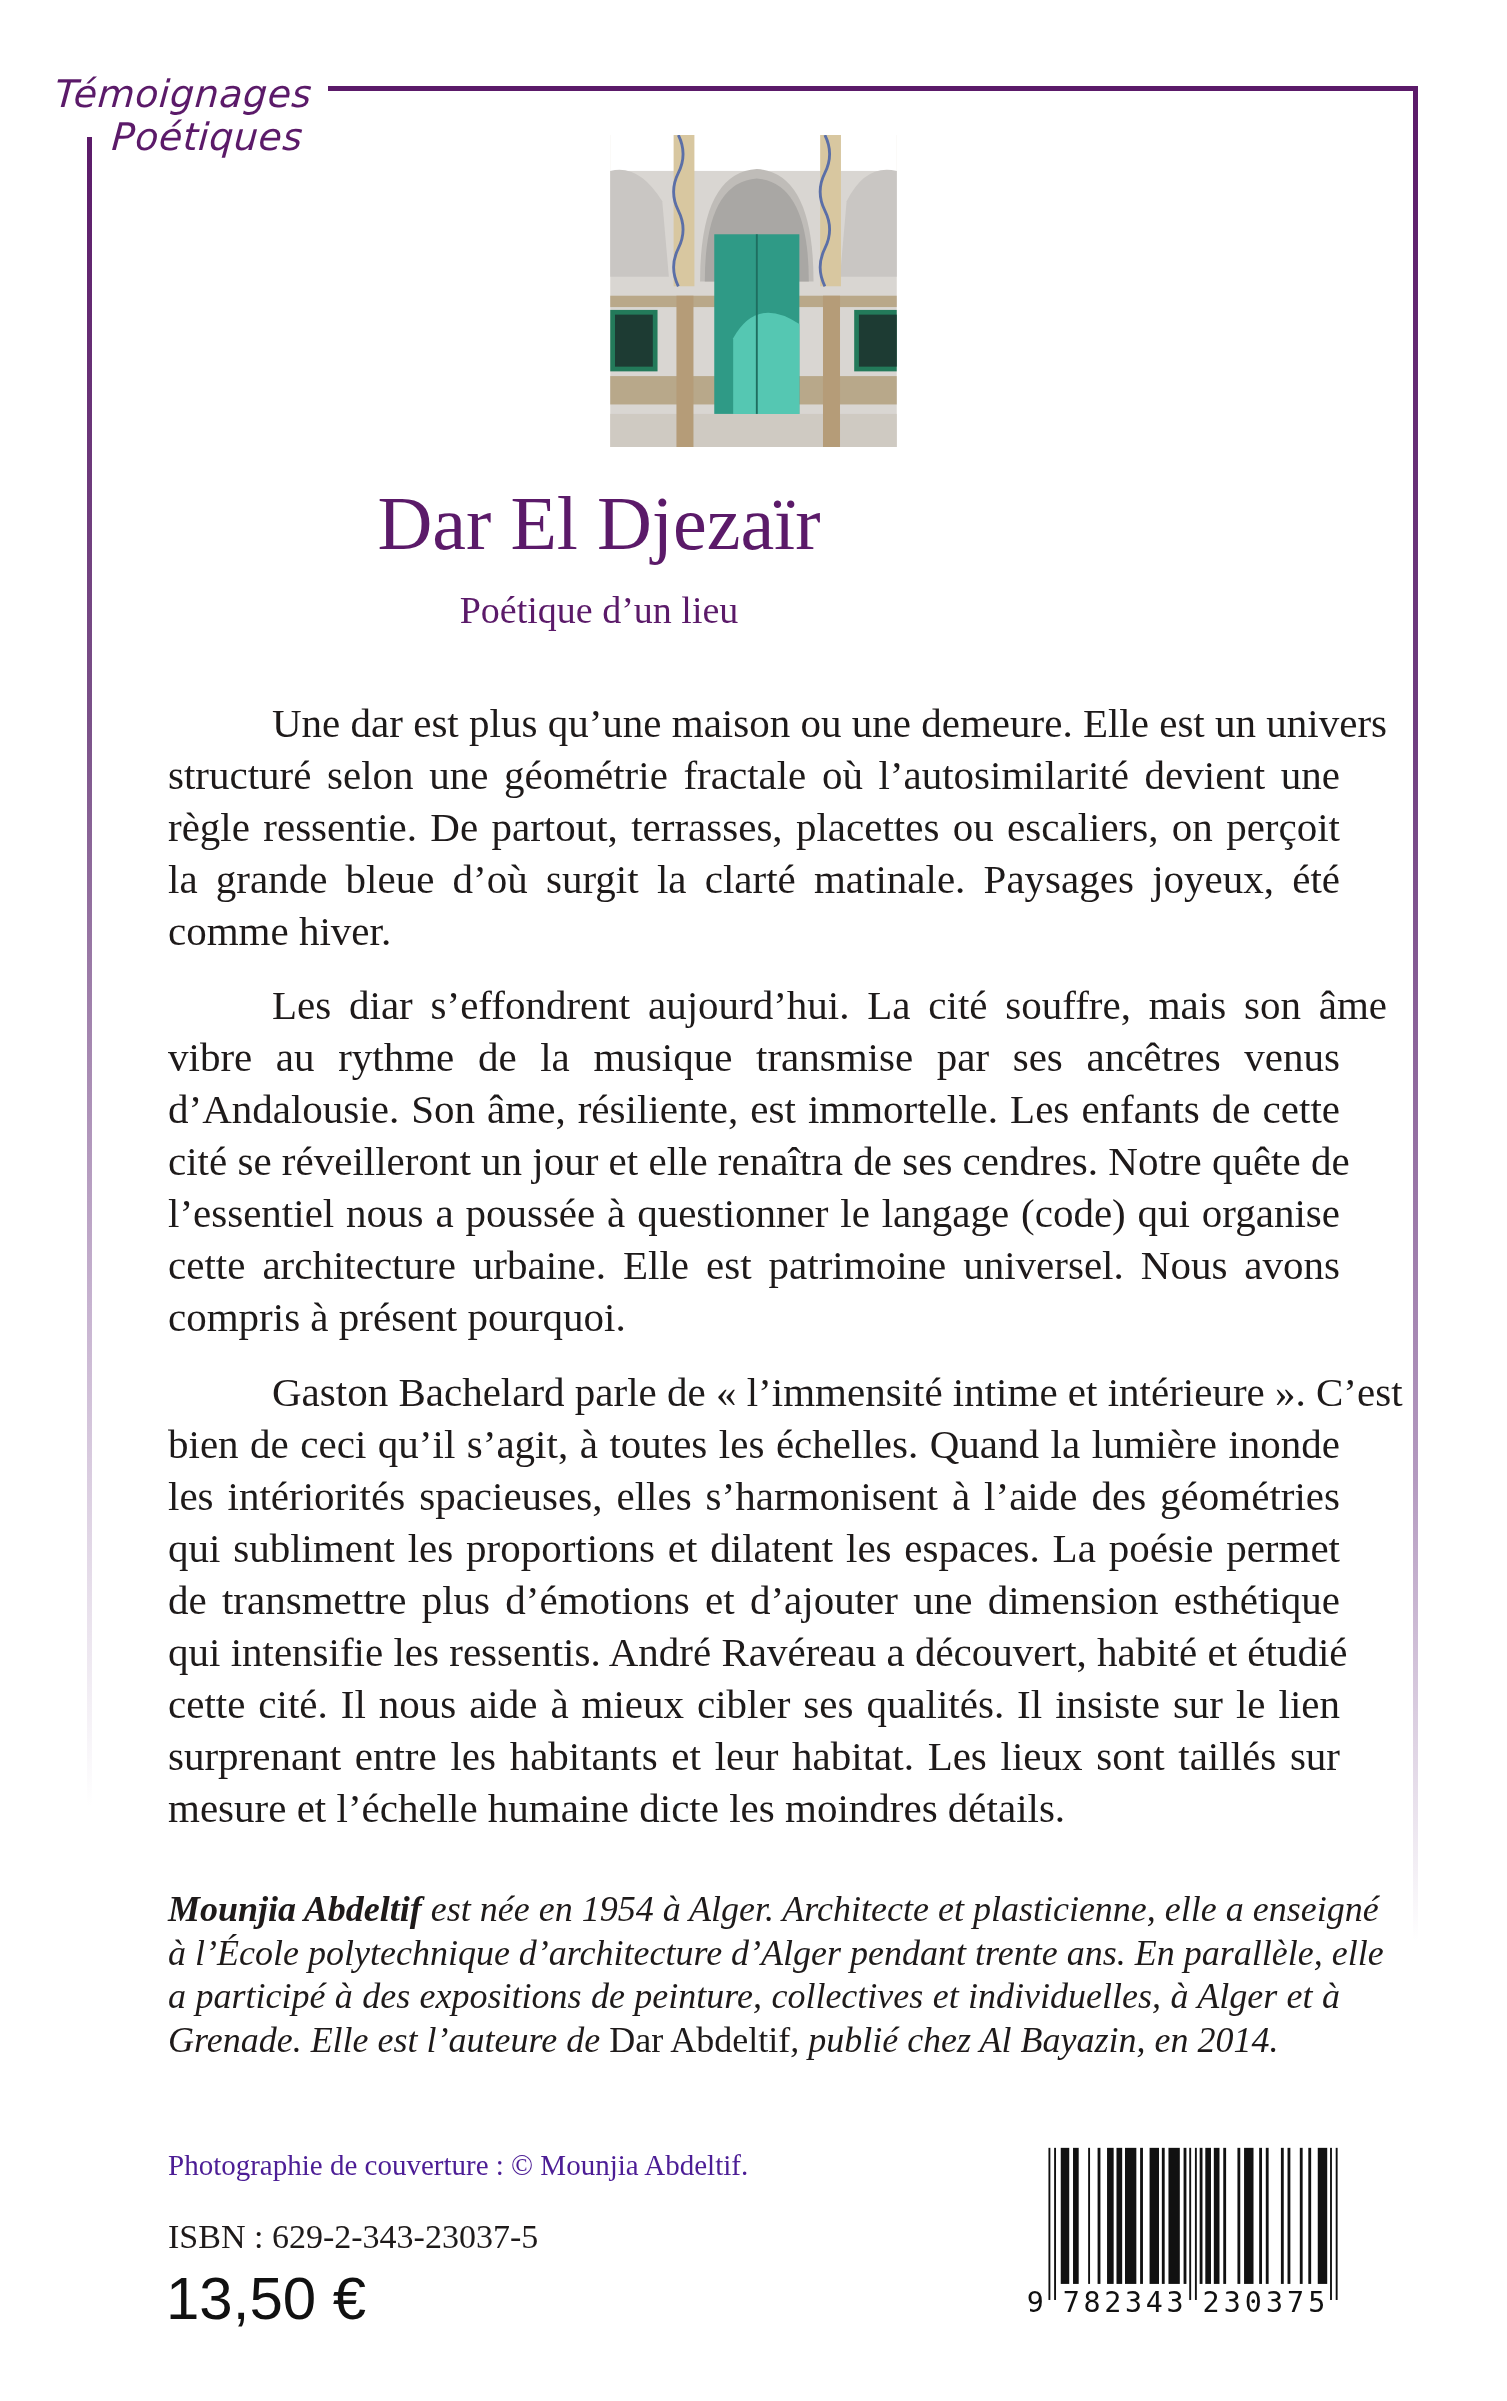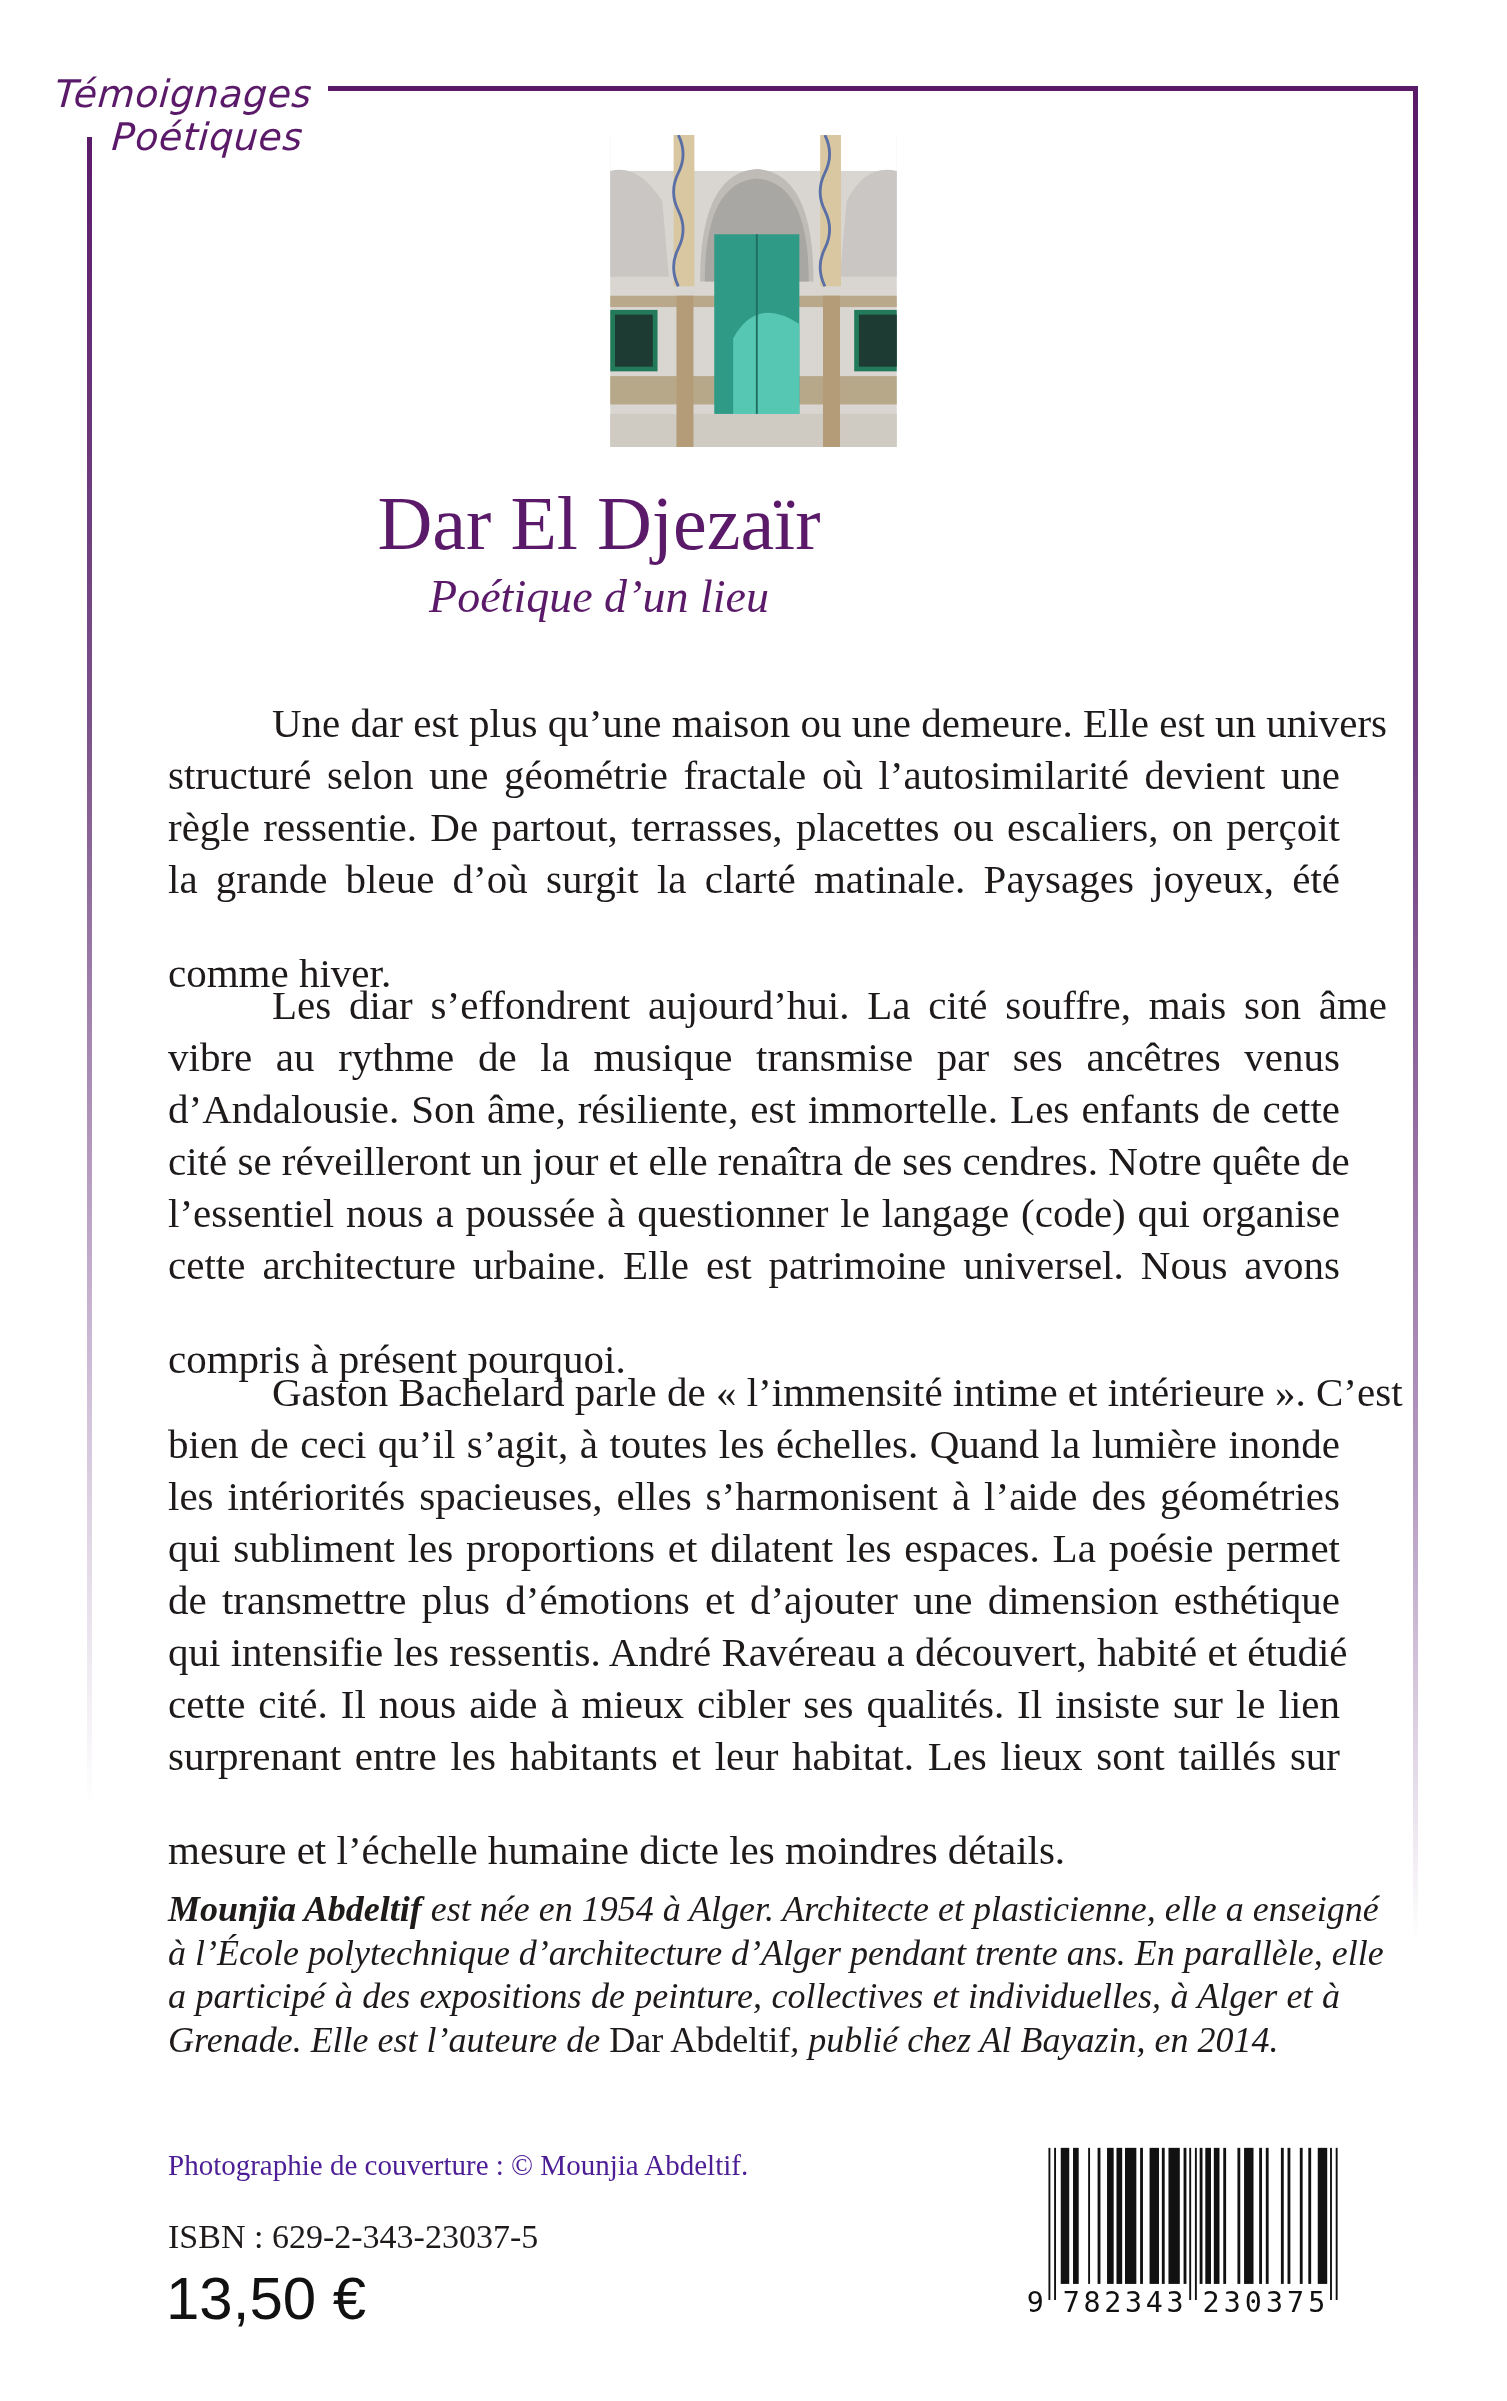--- a/index.html
+++ b/index.html
@@ -11,25 +11,25 @@
   .frame-left { left:87px; top:137px; width:4.7px; height:1670px;
     background:linear-gradient(to bottom,#5b1a69 0%,#7b5189 35%,#c7b3d0 70%,rgba(255,255,255,0) 100%); }
   .series { color:#5b1a69; font-family:"DejaVu Sans", sans-serif; font-style:italic; font-weight:300;
     font-size:38px; line-height:44px; letter-spacing:0.5px; transform:skewX(-4deg); }
   .series1 { left:55px; top:72px; }
   .series2 { left:112px; top:115px; }
   .photo { left:610px; top:135px; width:287px; height:312px; overflow:hidden; background:#eeeae4; }
   .title { left:0; width:1198px; text-align:center; color:#5b1a69;
     font-family:"Liberation Serif", serif; }
   .t1 { top:481px; font-size:76px; line-height:85px; }
-  .t2 { top:568px; font-size:46px; line-height:57px;font-style:italic; }
+  .t2 { top:582px; font-size:38px; line-height:57px; }
   .line { position:absolute; left:168px; width:1172px; font-family:"Liberation Serif", serif;
     font-size:41px; line-height:52px; color:#1e1a1a; text-align:justify; text-align-last:justify; white-space:nowrap; }
   .line.first { left:224px; width:1115px;margin-left:48px; }
-  .line.last { text-align-last:left;margin-top:42px; }
+  .line.last { text-align-last:left; }
   .bio { position:absolute; left:168px; width:1172px; font-family:"Liberation Serif", serif; font-style:italic;
     font-size:36px; line-height:44px; color:#1e1a1a; text-align:justify; text-align-last:justify; white-space:nowrap; }
   .bio b { font-weight:bold; }
   .bio .roman { font-style:normal; }
   .credit { left:168px; top:2148px; font-family:"Liberation Serif", serif; font-size:29px; line-height:34px; color:#4c1d95; }
   .isbn { left:168px; top:2218px; font-family:"Liberation Serif", serif; font-size:34px; line-height:38px; color:#1e1a1a; }
   .price { left:166px; top:2273px; font-family:"Liberation Sans", sans-serif; font-size:60px; line-height:51px; color:#111; }
   .barcode { left:1022px; top:2141px; width:326px; height:180px; }
 </style>
 </head>

